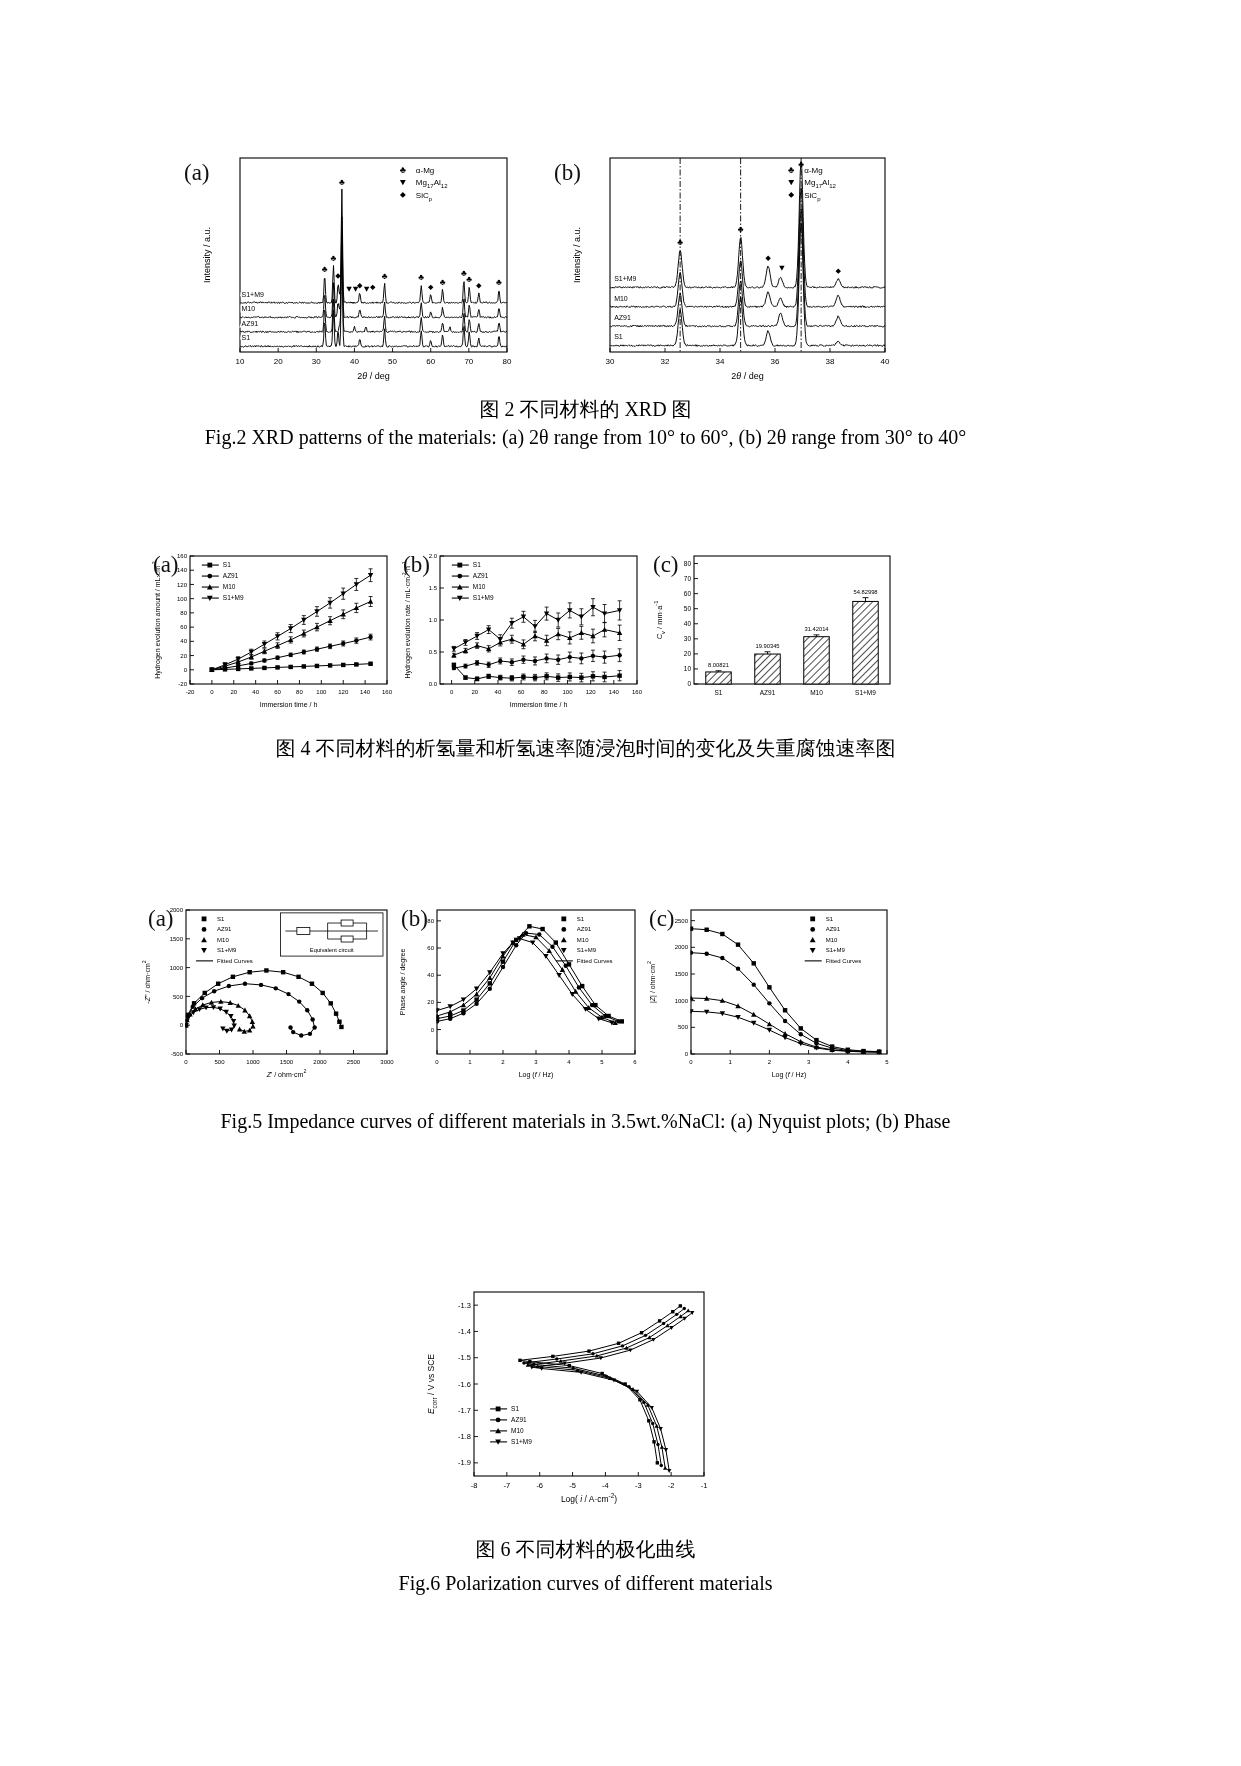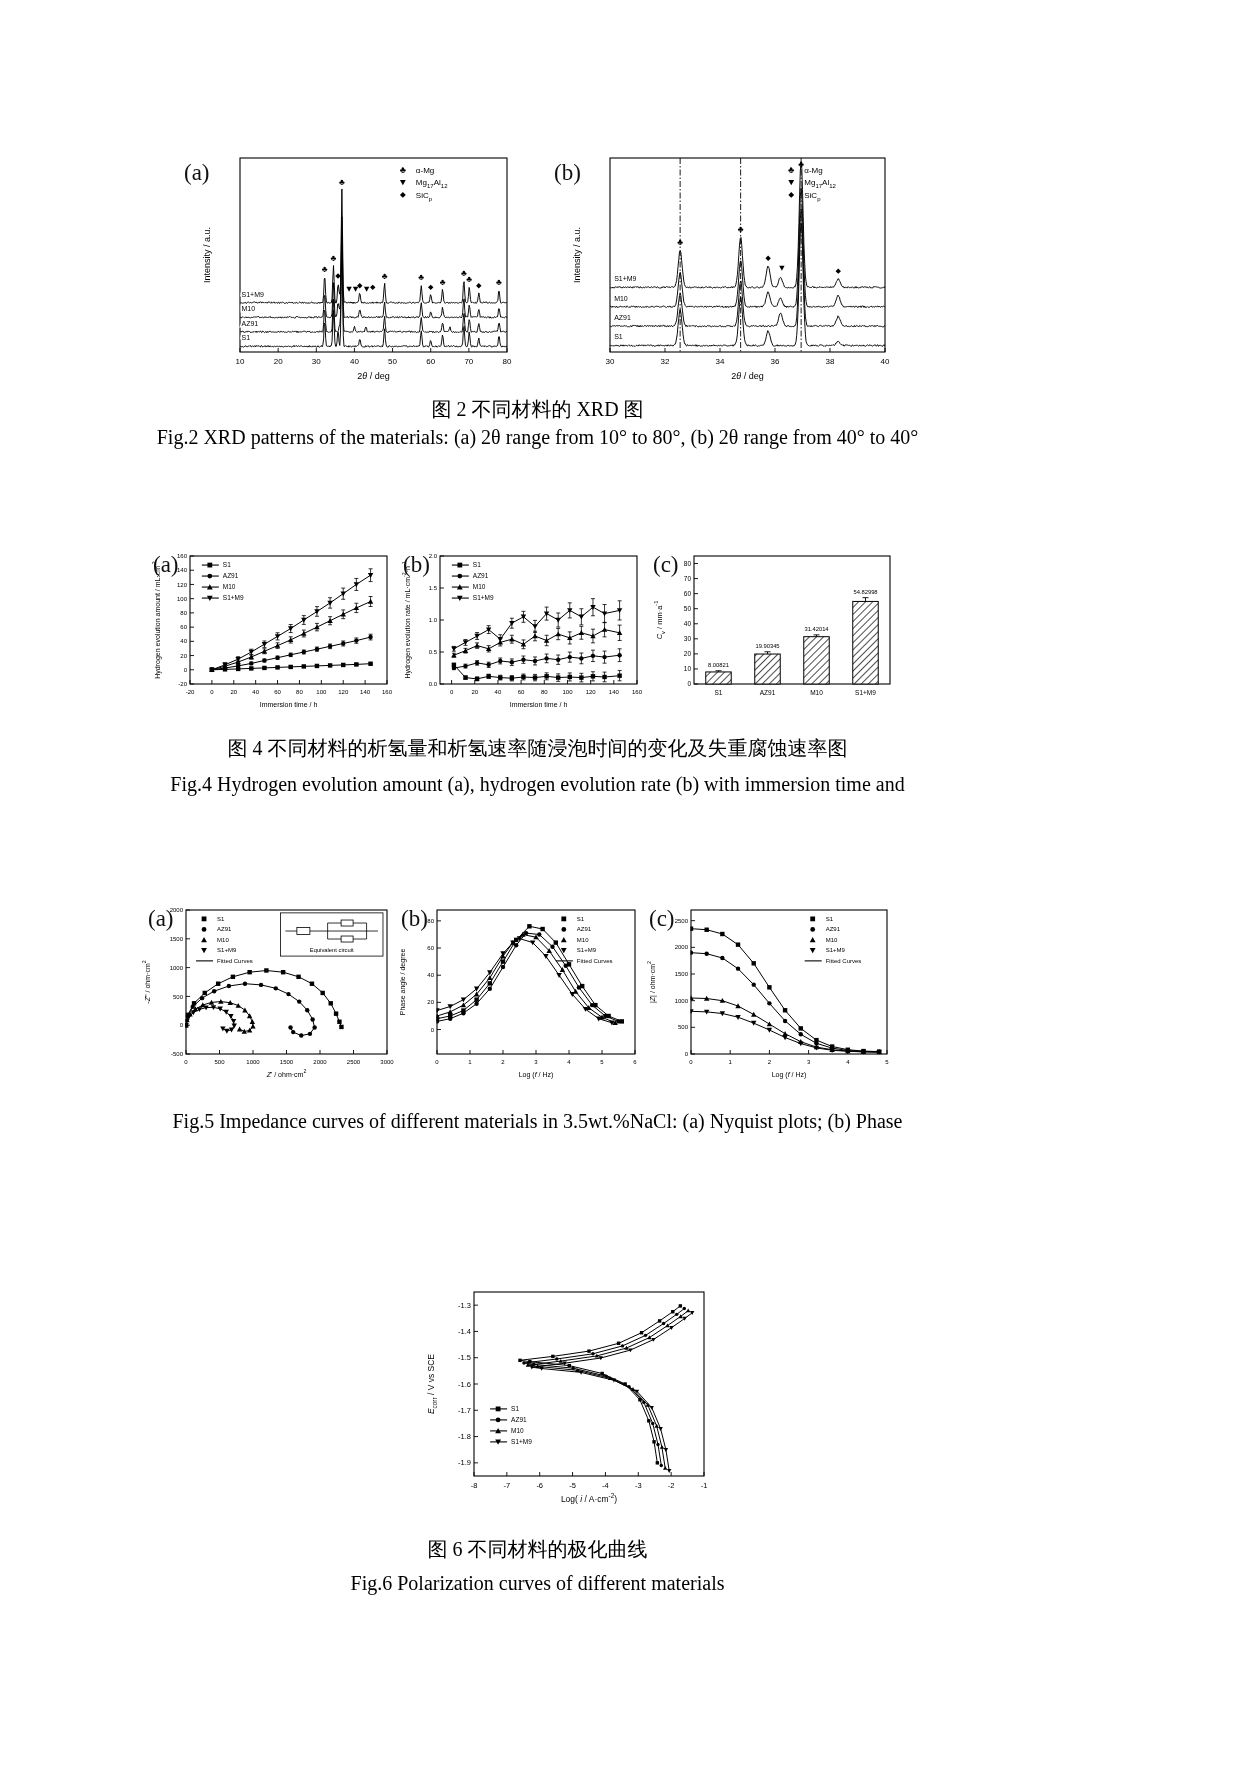--- a/index.html
+++ b/index.html
@@ -2,21 +2,21 @@
 <html><head>
 <meta charset="utf-8">
 <style>
   html,body{margin:0;padding:0;}
   body{width:1241px;height:1766px;background:#fff;position:relative;
        font-family:"Liberation Serif", serif;color:#000;}
   .page{position:absolute;left:0;top:0;width:1241px;height:1766px;background:#fff;}
   svg.chart{position:absolute;overflow:visible;}
   .panel-label{position:absolute;font-size:23px;color:#111;
                font-family:"Liberation Serif", serif;}
-  .cap{position:absolute;left:0;width:1075px;text-align:center;font-size:20px;}
+  .cap{position:absolute;left:0;width:1075px;text-align:center;font-size:20px;padding-left:48px;}
 </style>
 </head>
 <body>
 
 <div class="page">
 
   <div class="panel-label" style="left:184px;top:160px">(a)</div>
   <svg class="chart" width="335" height="248" style="left:180px;top:148px" font-family="&quot;Liberation Sans&quot;, sans-serif">
       <defs>
         <clipPath id="fig2ac">
@@ -120,21 +120,21 @@
       <text x="64.12499999999996" y="191.06666666666666" text-anchor="start" font-size="7" fill="#000" paint-order="stroke" stroke="#fff" stroke-width="3"><tspan>S1</tspan></text>
       <text x="241.25" y="24.88" text-anchor="middle" font-size="9.6" fill="#000">♣</text>
       <text x="254.25" y="24.68" font-size="8" fill="#000"><tspan>α-Mg</tspan></text>
       <path d="M241.25,37.279999999999994L244.15,31.979999999999997L238.35,31.979999999999997Z" fill="#000"></path>
       <text x="254.25" y="37.17999999999999" font-size="8" fill="#000"><tspan>Mg</tspan><tspan dy="3" font-size="75%">17</tspan><tspan dy="-3">Al</tspan><tspan dy="3" font-size="75%">12</tspan></text>
       <path d="M241.25,43.98L244.15,46.879999999999995L241.25,49.779999999999994L238.35,46.879999999999995Z" fill="#000"></path>
       <text x="254.25" y="49.67999999999999" font-size="8" fill="#000"><tspan>SiC</tspan><tspan dy="3" font-size="75%">p</tspan></text>
     </svg>
 
   <div class="cap" style="top:396px">图 2  不同材料的 XRD 图</div>
-  <div class="cap" style="top:426px">Fig.2 XRD patterns of the materials: (a) 2θ range from 10° to 80°, (b) 2θ range from 40° to 40°</div>
+  <div class="cap" style="top:426px">Fig.2 XRD patterns of the materials: (a) 2θ range from 10° to 60°, (b) 2θ range from 30° to 40°</div>
 
   <div class="panel-label" style="left:153px;top:552px">(a)</div>
   <svg class="chart" width="245" height="172" style="left:150px;top:548px" font-family="&quot;Liberation Sans&quot;, sans-serif">
       <defs>
         <clipPath id="fig4ac">
           <rect x="39.5" y="7.5" width="198" height="129"></rect>
         </clipPath>
       </defs>
       <rect x="40" y="8" width="197" height="128" fill="none" stroke="#000" stroke-width="1.1"></rect>
       <line x1="40" y1="136" x2="40" y2="132" stroke="#000" stroke-width="0.9"></line>
@@ -753,21 +753,20 @@
       <text x="166.5" y="82.87790682352941" text-anchor="middle" font-size="5.8" fill="#000">31.42014</text>
       <text x="166.5" y="146.5" text-anchor="middle" font-size="6.5" fill="#000">M10</text>
       <rect x="202.76" y="53.43250070588235" width="25.48" height="82.56749929411765" fill="url(#fig4ch)" stroke="#000" stroke-width="1"></rect>
       <line x1="215.5" y1="49.66779482352942" x2="215.5" y2="53.43250070588235" stroke="#000" stroke-width="0.9"></line>
       <line x1="212.5" y1="49.66779482352942" x2="218.5" y2="49.66779482352942" stroke="#000" stroke-width="0.9"></line>
       <text x="215.5" y="45.66779482352942" text-anchor="middle" font-size="5.8" fill="#000">54.82998</text>
       <text x="215.5" y="146.5" text-anchor="middle" font-size="6.5" fill="#000">S1+M9</text>
     </svg>
 
   <div class="cap" style="top:735px">图 4  不同材料的析氢量和析氢速率随浸泡时间的变化及失重腐蚀速率图</div>
-  <div class="cap" style="top:773px">Fig.4 Hydrogen evolution amount (a), hydrogen evolution rate (b) with immersion time and</div>
 
   <div class="panel-label" style="left:148px;top:906px">(a)</div>
   <svg class="chart" width="255" height="190" style="left:140px;top:902px" font-family="&quot;Liberation Sans&quot;, sans-serif">
       <defs>
         <clipPath id="fig5ac">
           <rect x="45.5" y="7.5" width="202" height="145"></rect>
         </clipPath>
       </defs>
       <rect x="46" y="8" width="201" height="144" fill="none" stroke="#000" stroke-width="1.1"></rect>
       <line x1="46" y1="152" x2="46" y2="148" stroke="#000" stroke-width="0.9"></line>

